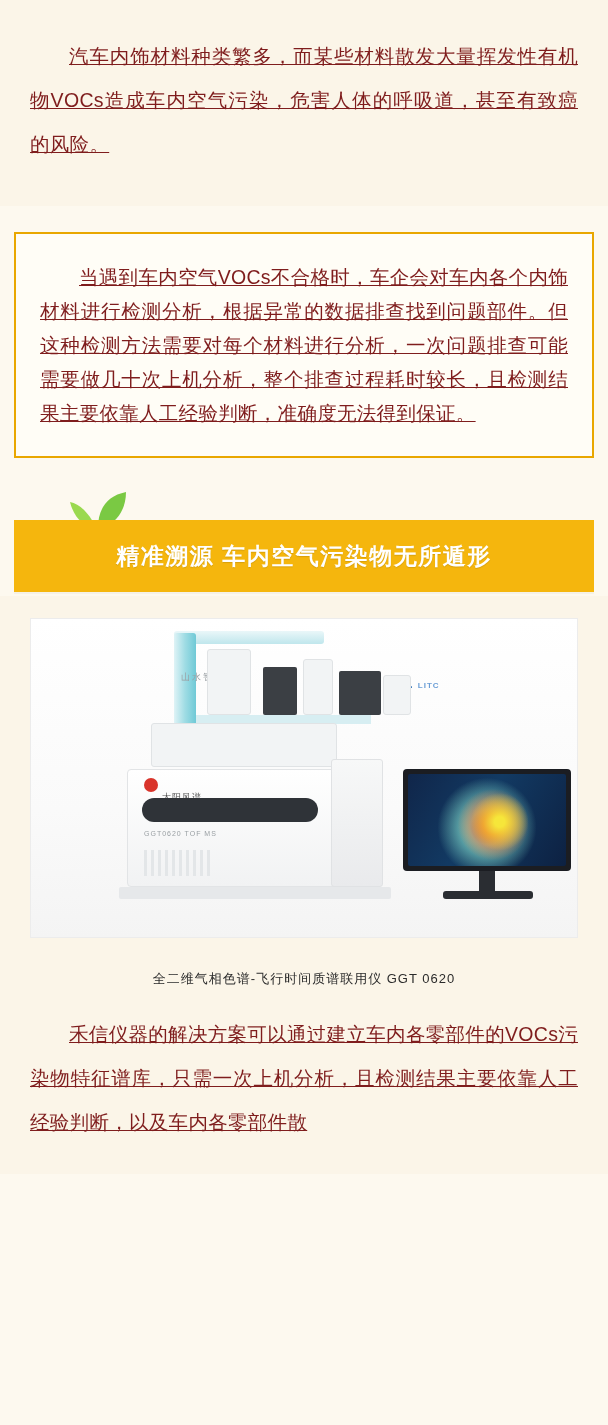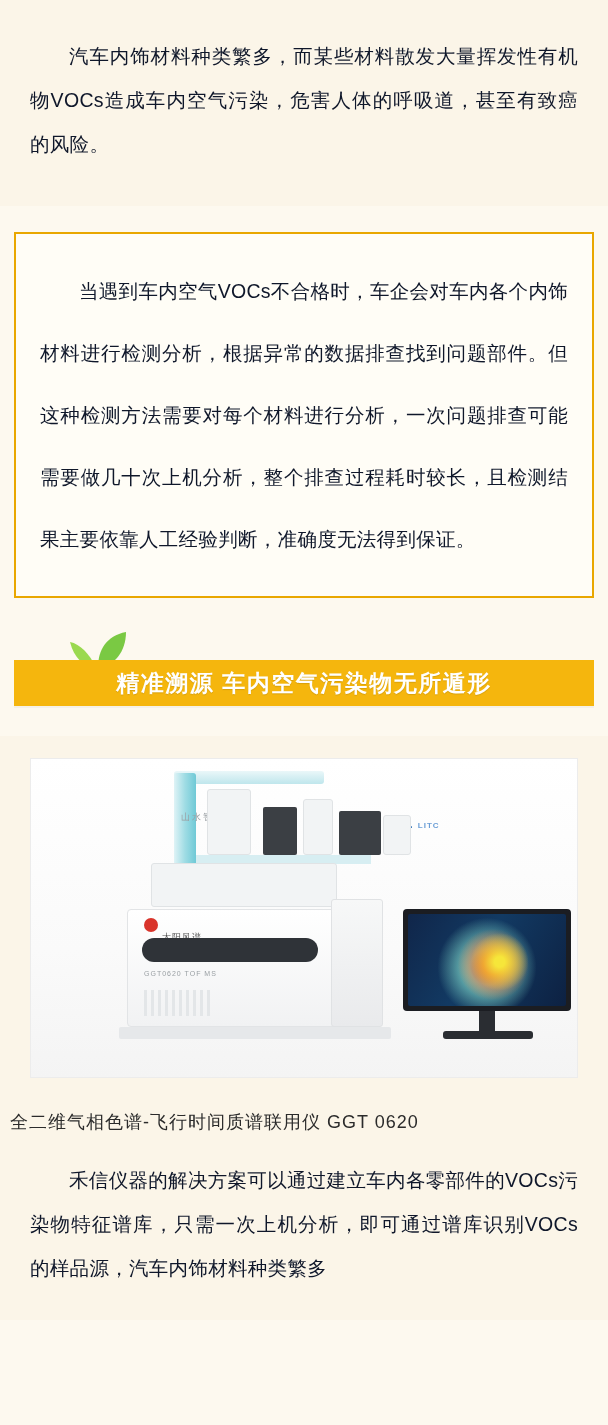--- a/index.html
+++ b/index.html
@@ -17,41 +17,42 @@
   .page { width: 608px; }
 
   
   .intro {
     background: #fbf5e8;
     padding: 34px 30px 40px 30px;
   }
   .para {
     font-size: 19.5px;
     line-height: 44px;
-    color: #0f172a;
+    color: #7f1d1d;
     text-indent: 2em;
     letter-spacing: 0.3px;
     text-align: justify;
+    text-decoration: underline;
   }
   .para + .para { margin-top: 2px; }
 
   .gap-strip { height: 26px; background: #fdf9ef; }
 
   
   .hl-wrap {
     padding: 0 14px;
   }
   .hl-box {
     border: 2px solid #e9a700;
     background: #fffdf6;
     padding: 26px 24px 26px 24px;
   }
   .hl-box .para {
     font-size: 19.5px;
-    line-height: 62px;
+    line-height: 34px;
   }
 
   .gap-strip2 { height: 30px; background: #fdf9ef; }
 
   
   .banner-area {
     position: relative;
     padding: 0 14px;
     height: 108px;
   }
@@ -60,21 +61,21 @@
     left: 68px;
     top: 2px;
     width: 62px;
     height: 40px;
   }
   .banner {
     position: absolute;
     left: 14px;
     right: 14px;
     top: 32px;
-    height: 46px;
+    height: 72px;
     background: #f5b60d;
     display: flex;
     align-items: center;
     justify-content: center;
     box-shadow: 0 2px 0 rgba(0,0,0,0.03);
   }
   .banner-title {
     color: #ffffff;
     font-size: 23px;
     font-weight: bold;
@@ -176,22 +177,22 @@
   .mon-stand {
     position: absolute; left: 448px; top: 252px; width: 16px; height: 22px;
     background: #2a2d32;
   }
   .mon-foot {
     position: absolute; left: 412px; top: 272px; width: 90px; height: 8px;
     background: #2a2d32; border-radius: 3px;
   }
 
   .caption {
-    text-align: left;
-    font-size: 18px;
+    text-align: center;
+    font-size: 13px;
     color: #2b2b2b;
     letter-spacing: 1px;
     padding: 22px 10px 8px 10px;
     background: #fbf5e8;
   }
 
   
   .tail {
     background: #fbf5e8;
     padding: 16px 30px 30px 30px;
@@ -260,16 +261,16 @@
         <div class="screen"></div>
       </div>
       <div class="mon-stand"></div>
       <div class="mon-foot"></div>
     </div>
   </section>
 
   <div class="caption">全二维气相色谱-飞行时间质谱联用仪 GGT 0620</div>
 
   <section class="tail">
-    <p class="para">禾信仪器的解决方案可以通过建立车内各零部件的VOCs污染物特征谱库，只需一次上机分析，即可通过谱库识别VOCs的样品源，汽车内饰材料种类繁多</p>
+    <p class="para">禾信仪器的解决方案可以通过建立车内各零部件的VOCs污染物特征谱库，只需一次上机分析，且检测结果主要依靠人工经验判断，以及车内各零部件散</p>
   </section>
 
 </div>
 
 </body></html>

